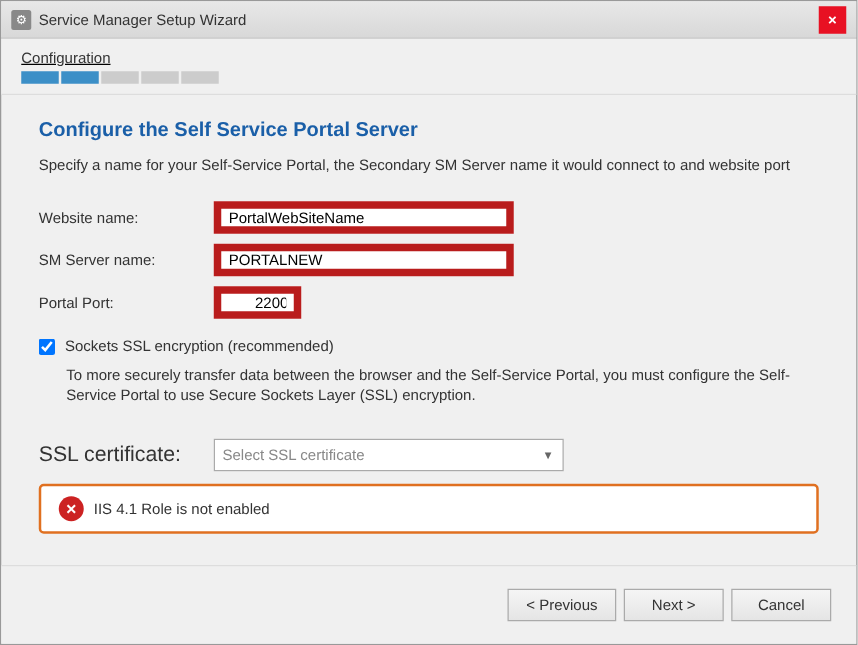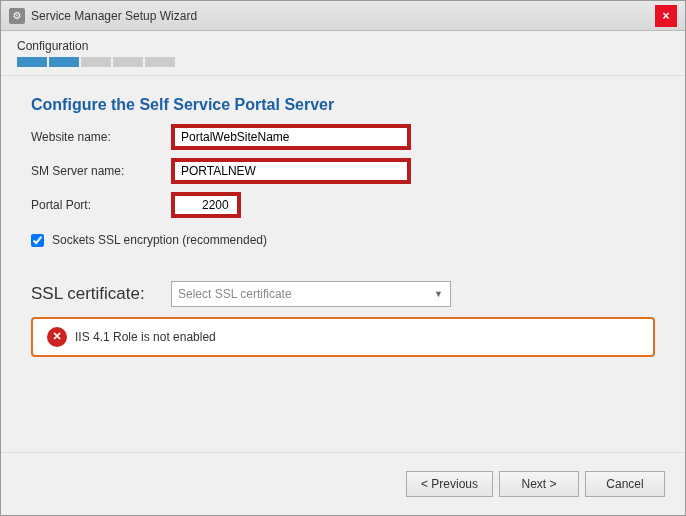--- a/index.html
+++ b/index.html
@@ -62,20 +62,21 @@
       display: flex;
       align-items: center;
       justify-content: center;
       font-size: 12px;
       font-weight: bold;
     }
     .progress-bar-area {
       background: #f0f0f0;
       padding: 8px 16px;
       border-bottom: 1px solid #ddd;
+      text-decoration: underline;
     }
     .progress-label {
       font-size: 12px;
       color: #333;
       margin-bottom: 4px;
     }
     .progress-segments {
       display: flex;
       gap: 2px;
       height: 10px;
@@ -113,21 +114,21 @@
       gap: 8px 10px;
       margin-bottom: 14px;
     }
     .form-label {
       font-size: 12px;
       color: #333;
       text-align: left;
     }
     .form-input {
       height: 26px;
-      border: 4px solid #b91c1c;
+      border: 6px solid #b91c1c;
       padding: 2px 6px;
       font-size: 12px;
       background: white;
       width: 240px;
     }
     .port-input {
       width: 70px;
       padding-left: 27px;
     }
     .ssl-section {
@@ -260,37 +261,39 @@
       <div class="progress-seg active"></div>
       <div class="progress-seg active"></div>
       <div class="progress-seg"></div>
       <div class="progress-seg"></div>
       <div class="progress-seg"></div>
     </div>
   </div>
 
   <div class="content">
     <div class="section-title">Configure the Self Service Portal Server</div>
+    <div class="description">Specify a name for your Self-Service Portal, the Secondary SM Server name it would connect to and website port</div>
 
     <div class="form-grid">
       <label class="form-label">Website name:</label>
       <input type="text" class="form-input" value="PortalWebSiteName" style="">
 
       <label class="form-label">SM Server name:</label>
       <input type="text" class="form-input" value="PORTALNEW" style="">
 
       <label class="form-label">Portal Port:</label>
       <input type="text" class="form-input port-input" value="2200" style="">
     </div>
 
     <div class="ssl-section">
       <div class="ssl-checkbox-row">
         <input type="checkbox" id="ssl-checkbox" checked="" style="">
         <label class="ssl-checkbox-label" for="ssl-checkbox">Sockets SSL encryption (recommended)</label>
       </div>
+      <div class="ssl-desc">To more securely transfer data between the browser and the Self-Service Portal, you must configure the Self-Service Portal to use Secure Sockets Layer (SSL) encryption.</div>
     </div>
 
     <div class="ssl-cert-row">
       <span class="ssl-cert-label">SSL certificate:</span>
       <div class="ssl-cert-wrapper">
         <select class="ssl-cert-select">
           <option value="">Select SSL certificate</option>
         </select>
       </div>
     </div>

